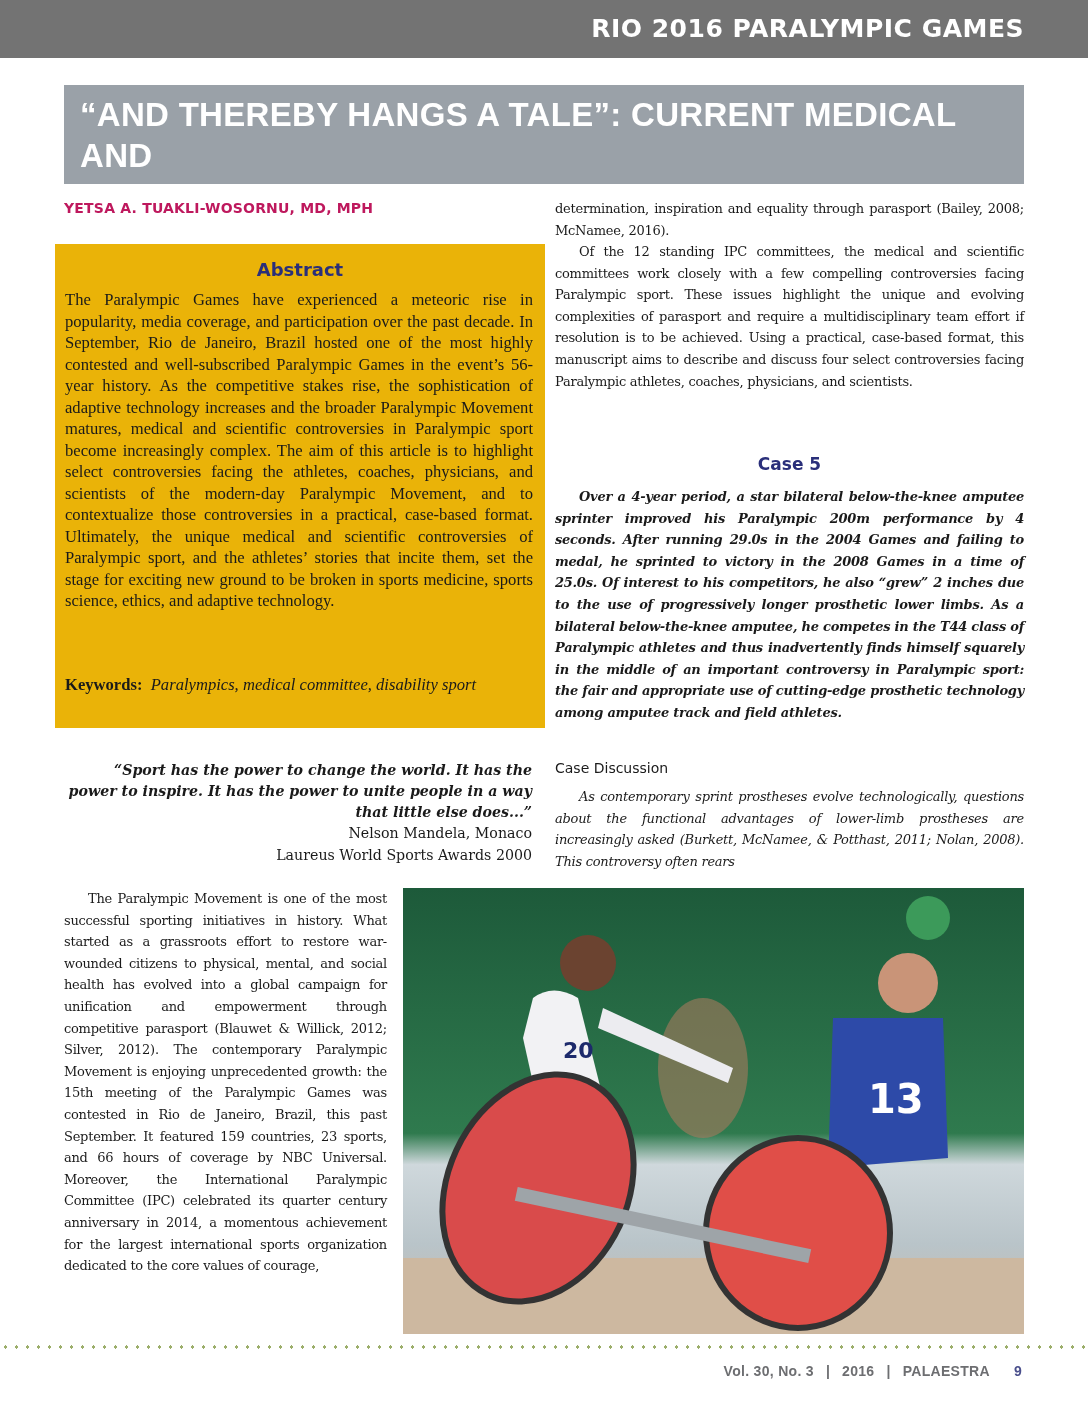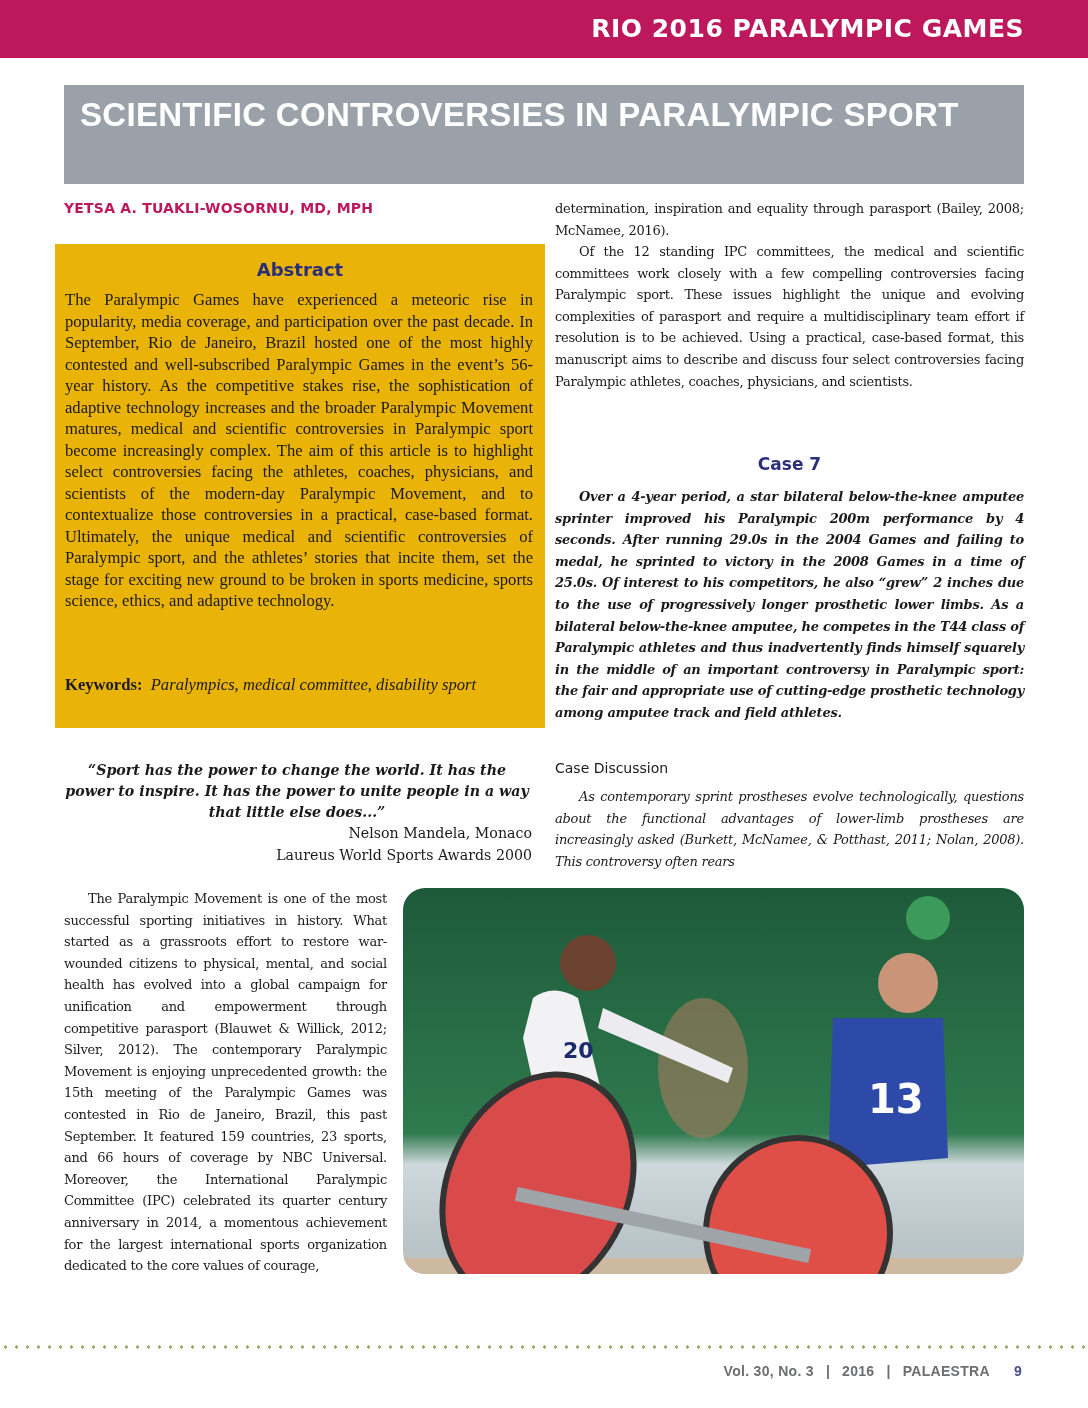--- a/index.html
+++ b/index.html
@@ -1,63 +1,64 @@
 <!DOCTYPE html>
 <html><head>
 <meta charset="utf-8">
 <style>
   html, body { margin:0; padding:0; }
   body { width:1088px; height:1408px; position:relative; background:#ffffff; overflow:hidden;
          font-family:"DejaVu Serif", serif; color:#1a1a1a; }
-  .topbar { position:absolute; left:0; top:0; width:1088px; height:58px; background:#be185d; }
+  .topbar { position:absolute; left:0; top:0; width:1088px; height:58px; background:#737373; }
   .topbar-title { position:absolute; right:64px; top:14px; color:#ffffff;
          font-family:"DejaVu Sans", sans-serif; font-weight:bold; font-size:25px; letter-spacing:0.5px; }
   .titlebox { position:absolute; left:64px; top:85px; width:960px; height:99px; background:#9aa1a8; }
   .titlebox-text { position:absolute; left:16px; top:9px; right:10px; color:#ffffff;
          font-family:"Liberation Sans", sans-serif; font-weight:bold; font-size:33px; line-height:41px; letter-spacing:0.3px; }
   .author { position:absolute; left:64px; top:200px; color:#be185d;
          font-family:"DejaVu Sans", sans-serif; font-weight:bold; font-size:14px; letter-spacing:0.2px; }
   .abstract { position:absolute; left:55px; top:244px; width:490px; height:484px; background:#eab308; }
   .abstract-title { position:absolute; left:0; width:490px; top:15px; text-align:center; color:#2a2f7a;
          font-family:"DejaVu Sans", sans-serif; font-weight:bold; font-size:18px; }
   .abstract-body { position:absolute; left:10px; top:45px; width:468px; text-align:justify;
          font-family:"Liberation Serif", serif; font-size:16.6px; line-height:21.5px; }
   .keywords { position:absolute; left:10px; top:430px; width:468px; text-align:justify;
          font-family:"Liberation Serif", serif; font-size:16.6px; line-height:21.5px; }
   .keywords b { font-weight:bold; }
   .keywords i { font-style:italic; }
-  .quote { position:absolute; left:62px; top:760px; width:470px; text-align:center; font-style:italic; font-weight:bold;
+  .quote { position:absolute; left:62px; top:760px; width:470px; text-align:right; font-style:italic; font-weight:bold;
          font-family:"DejaVu Serif", serif; font-size:14.2px; line-height:21px; }
   .attrib { position:absolute; left:62px; width:470px; text-align:right;
          font-family:"DejaVu Serif", serif; font-size:14.2px; line-height:21px; }
   .body-text { font-family:"DejaVu Serif", serif; font-size:13px; line-height:21.6px; text-align:justify; letter-spacing:-0.25px; }
   .indent { text-indent:24px; }
   .rcol { position:absolute; left:555px; width:469px; }
   .case-title { position:absolute; left:555px; width:469px; top:454px; text-align:center; color:#2a2f7a;
          font-family:"DejaVu Sans", sans-serif; font-weight:bold; font-size:17px; }
   .case-text { font-style:italic; font-weight:bold; }
   .discussion-head { position:absolute; left:555px; top:760px; font-family:"DejaVu Sans", sans-serif; font-weight:normal; font-size:14px; }
   .lcol { position:absolute; left:64px; top:888px; width:323px; }
-  .photo { position:absolute; left:403px; top:888px; width:621px; height:386px; overflow:hidden;border-radius:22px; }
+  .photo { position:absolute; left:403px; top:888px; width:621px; height:446px; overflow:hidden; }
   .footer-dots { position:absolute; left:0; top:1345px; width:1088px; height:4px;
          background-image:radial-gradient(circle, #9cae6a 1.6px, transparent 1.8px); background-size:11px 4px; }
   .footer { position:absolute; right:66px; top:1363px; font-family:"Liberation Sans", sans-serif; font-weight:bold;
          font-size:14px; color:#6d6e71; letter-spacing:0.3px; }
   .footer .sep { margin:0 12px; }
   .footer .page { color:#4a4f8c; margin-left:24px; }
 </style>
 </head>
 <body>
 
 <div class="topbar">
   <div class="topbar-title">RIO 2016 PARALYMPIC GAMES</div>
 </div>
 
 <div class="titlebox">
   <div class="titlebox-text">
+    <div>“AND THEREBY HANGS A TALE”: CURRENT MEDICAL AND</div>
     <div>SCIENTIFIC CONTROVERSIES IN PARALYMPIC SPORT</div>
   </div>
 </div>
 
 <div class="author">YETSA A. TUAKLI-WOSORNU, MD, MPH</div>
 
 <div class="abstract">
   <div class="abstract-title">Abstract</div>
   <div class="abstract-body">The Paralympic Games have experienced a meteoric rise in popularity, media coverage, and participation over the past decade. In September, Rio de Janeiro, Brazil hosted one of the most highly contested and well-subscribed Paralympic Games in the event’s 56-year history. As the competitive stakes rise, the sophistication of adaptive technology increases and the broader Paralympic Movement matures, medical and scientific controversies in Paralympic sport become increasingly complex. The aim of this article is to highlight select controversies facing the athletes, coaches, physicians, and scientists of the modern-day Paralympic Movement, and to contextualize those controversies in a practical, case-based format. Ultimately, the unique medical and scientific controversies of Paralympic sport, and the athletes’ stories that incite them, set the stage for exciting new ground to be broken in sports medicine, sports science, ethics, and adaptive technology.</div>
   <div class="keywords">
@@ -68,21 +69,21 @@
 
 <div class="quote">“Sport has the power to change the world. It has the power to inspire. It has the power to unite people in a way that little else does...”</div>
 <div class="attrib" style="top:823px;">Nelson Mandela, Monaco</div>
 <div class="attrib" style="top:845px;">Laureus World Sports Awards 2000</div>
 
 <div class="lcol body-text indent">The Paralympic Movement is one of the most successful sporting initiatives in history. What started as a grassroots effort to restore war-wounded citizens to physical, mental, and social health has evolved into a global campaign for unification and empowerment through competitive parasport (Blauwet &amp; Willick, 2012; Silver, 2012). The contemporary Paralympic Movement is enjoying unprecedented growth: the 15th meeting of the Paralympic Games was contested in Rio de Janeiro, Brazil, this past September. It featured 159 countries, 23 sports, and 66 hours of coverage by NBC Universal. Moreover, the International Paralympic Committee (IPC) celebrated its quarter century anniversary in 2014, a momentous achievement for the largest international sports organization dedicated to the core values of courage,</div>
 
 <div class="rcol body-text" style="top:198px;">determination, inspiration and equality through parasport (Bailey, 2008; McNamee, 2016).</div>
 <div class="rcol body-text indent" style="top:241px;">Of the 12 standing IPC committees, the medical and scientific committees work closely with a few compelling controversies facing Paralympic sport. These issues highlight the unique and evolving complexities of parasport and require a multidisciplinary team effort if resolution is to be achieved. Using a practical, case-based format, this manuscript aims to describe and discuss four select controversies facing Paralympic athletes, coaches, physicians, and scientists.</div>
 
-<div class="case-title">Case 7</div>
+<div class="case-title">Case 5</div>
 <div class="rcol body-text indent case-text" style="top:486px;">Over a 4-year period, a star bilateral below-the-knee amputee sprinter improved his Paralympic 200m performance by 4 seconds. After running 29.0s in the 2004 Games and failing to medal, he sprinted to victory in the 2008 Games in a time of 25.0s. Of interest to his competitors, he also “grew” 2 inches due to the use of progressively longer prosthetic lower limbs. As a bilateral below-the-knee amputee, he competes in the T44 class of Paralympic athletes and thus inadvertently finds himself squarely in the middle of an important controversy in Paralympic sport: the fair and appropriate use of cutting-edge prosthetic technology among amputee track and field athletes.</div>
 
 <div class="discussion-head">Case Discussion</div>
 <div class="rcol body-text indent" style="top:786px;font-style:italic;">As contemporary sprint prostheses evolve technologically, questions about the functional advantages of lower-limb prostheses are increasingly asked (Burkett, McNamee, &amp; Potthast, 2011; Nolan, 2008). This controversy often rears</div>
 
 <div class="photo">
   <svg width="621" height="446" viewBox="0 0 621 446" xmlns="http://www.w3.org/2000/svg">
     <defs>
       <linearGradient id="bg" x1="0" y1="0" x2="0" y2="1">
         <stop offset="0" stop-color="#1d5a3a"></stop>

